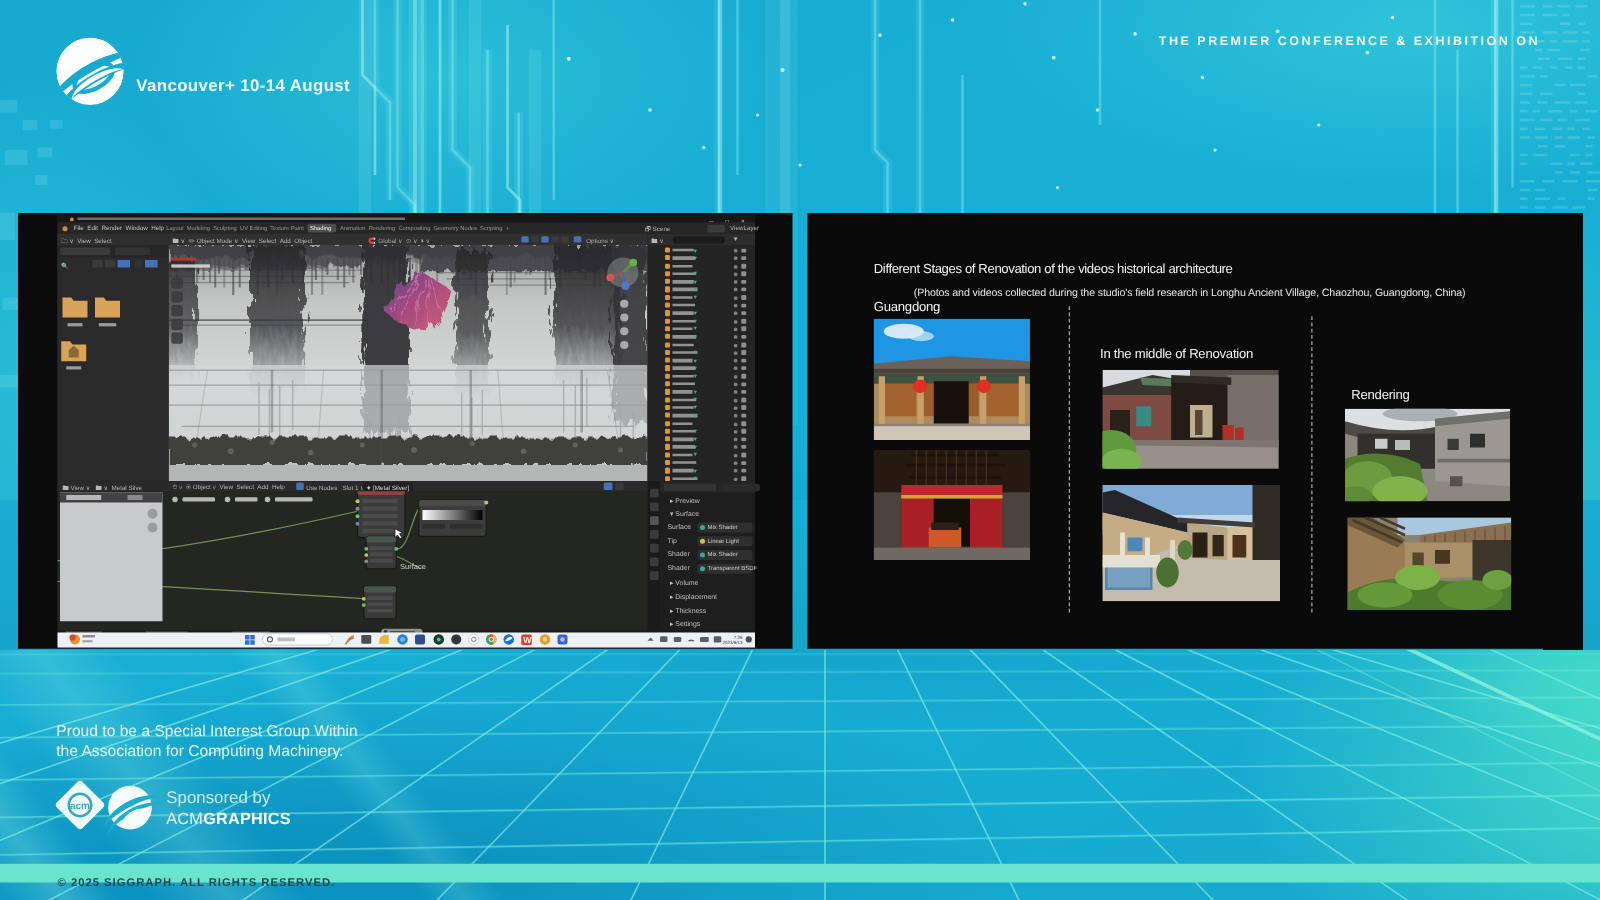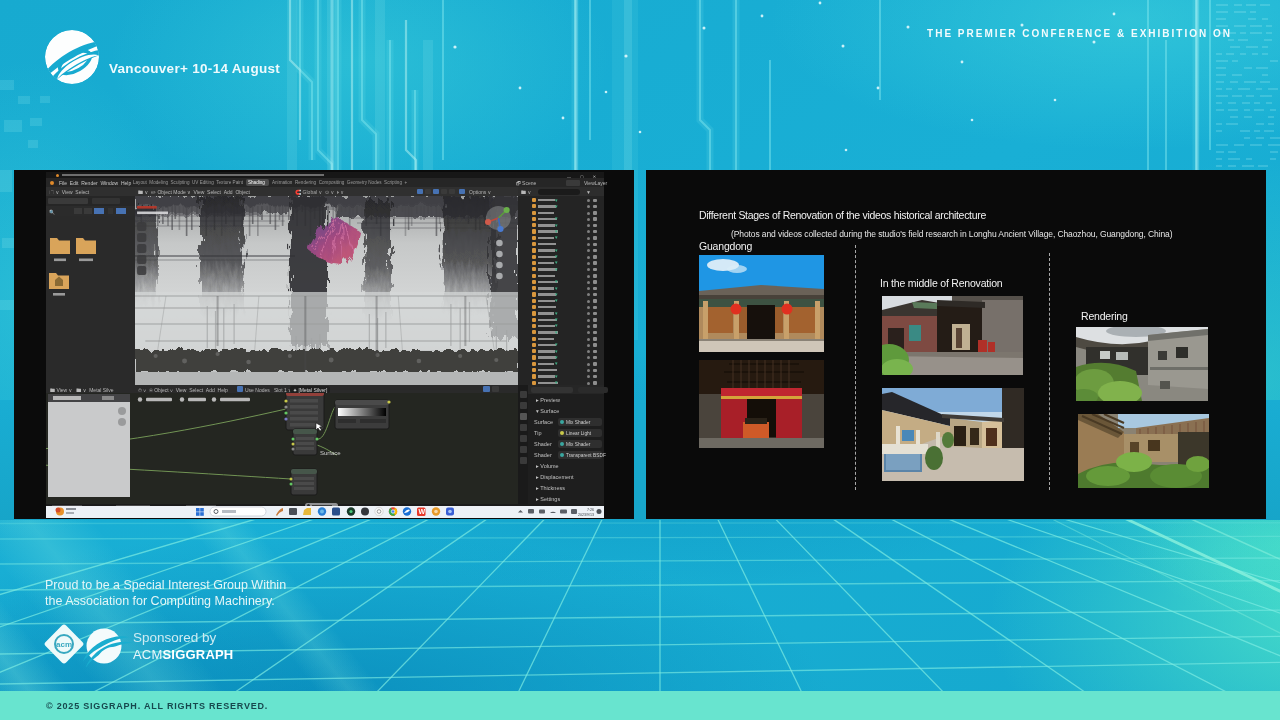--- a/index.html
+++ b/index.html
@@ -11,21 +11,21 @@
 #hlogo{position:absolute;left:44px;top:29px;}
 #htitle{position:absolute;left:108px;top:36px;color:#fff;font-size:20px;font-weight:bold;letter-spacing:.6px;}
 #hsub{position:absolute;left:109px;top:61px;color:#eefafd;font-size:13.5px;font-weight:bold;letter-spacing:.3px;text-align:right;}
 #hr1{position:absolute;right:48px;top:28px;color:#f2fbfd;font-size:10px;font-weight:bold;letter-spacing:2px;text-align:right;}
 #hr2{position:absolute;right:48px;top:47px;color:#f2fbfd;font-size:10px;font-weight:bold;letter-spacing:2px;text-align:right;}
 
 #proud{position:absolute;left:45px;top:577px;color:#e4f6f7;font-size:12.5px;line-height:16px;}
 #sponsor{position:absolute;left:44px;top:623px;height:42px;}
 #spon-tx{position:absolute;left:133px;top:629px;color:#cdebf2;font-size:13.5px;line-height:17px;}
 #spon-tx b{color:#fff;}
-#footbar{position:absolute;left:0;top:691px;width:1280px;height:29px;background:#68e4cf;}
+#footbar{position:absolute;left:0;top:691px;width:1280px;height:15px;background:#68e4cf;}
 #footbar div{position:absolute;left:46px;top:9.5px;color:#17484e;font-size:9px;font-weight:bold;letter-spacing:.8px;}
 
 #panelL{position:absolute;left:14px;top:170px;width:620px;height:349px;background:#0b0b0b;}
 #panelR{position:absolute;left:646px;top:170px;width:620px;height:349px;background:#0a0a0a;}
 #shot{position:absolute;left:32px;top:2px;width:558px;height:346px;background:#232323;font-family:"Liberation Sans",sans-serif;}
 #shot .t{color:#b8b8b8;font-size:5px;white-space:nowrap;}
 .orow{height:6.3px;position:relative;}
 .oic{position:absolute;left:14px;top:1px;width:4.2px;height:4.2px;background:#d9973d;border-radius:1px;}
 .obar{position:absolute;left:20px;top:2px;height:2.4px;background:#929292;}
 .ochk{position:absolute;left:36px;top:.5px;color:#3fae84;font-size:4.5px;line-height:5px;}
@@ -345,21 +345,21 @@
 <g transform="translate(60,23)">
 <circle cx="0" cy="0" r="17.5" fill="#f4fbfc"></circle>
 <g transform="rotate(-28)">
 <path d="M-26 4 C-14 -8 14 -8 26 4 C14 -2 -14 -2 -26 4 Z" fill="#1aadcf"></path>
 <path d="M-27 11 C-14 -2 14 -2 27 11 C14 3 -14 3 -27 11 Z" fill="#1aadcf"></path>
 <path d="M-12 8 C-6 2 6 2 12 8 C6 5 -6 5 -12 8 Z" fill="#f4fbfc"></path>
 </g>
 </g>
 </svg>
 </div>
-<div id="spon-tx">Sponsored by<br><span style="font-size:13px;letter-spacing:.2px;color:#e8f6fa;">ACM<b>SIGGRAPH</b></span></div>
+<div id="spon-tx">Sponsored by<br><span style="font-size:13px;letter-spacing:.2px;color:#e8f6fa;">ACM<b>GRAPHICS</b></span></div>
 <div id="footbar">
       <div>© 2025 SIGGRAPH. ALL RIGHTS RESERVED.</div>
     </div>
 
 <div id="panelL">
 <div id="shot">
 
 <div class="abs" style="left:0;top:0;width:558px;height:6px;background:#171717;">
 <div class="abs" style="left:10px;top:1.5px;width:3px;height:3px;background:#e08a2a;border-radius:50%;"></div>
 <div class="abs" style="left:16px;top:2px;width:262px;height:2px;background:#6e6e6e;"></div>

